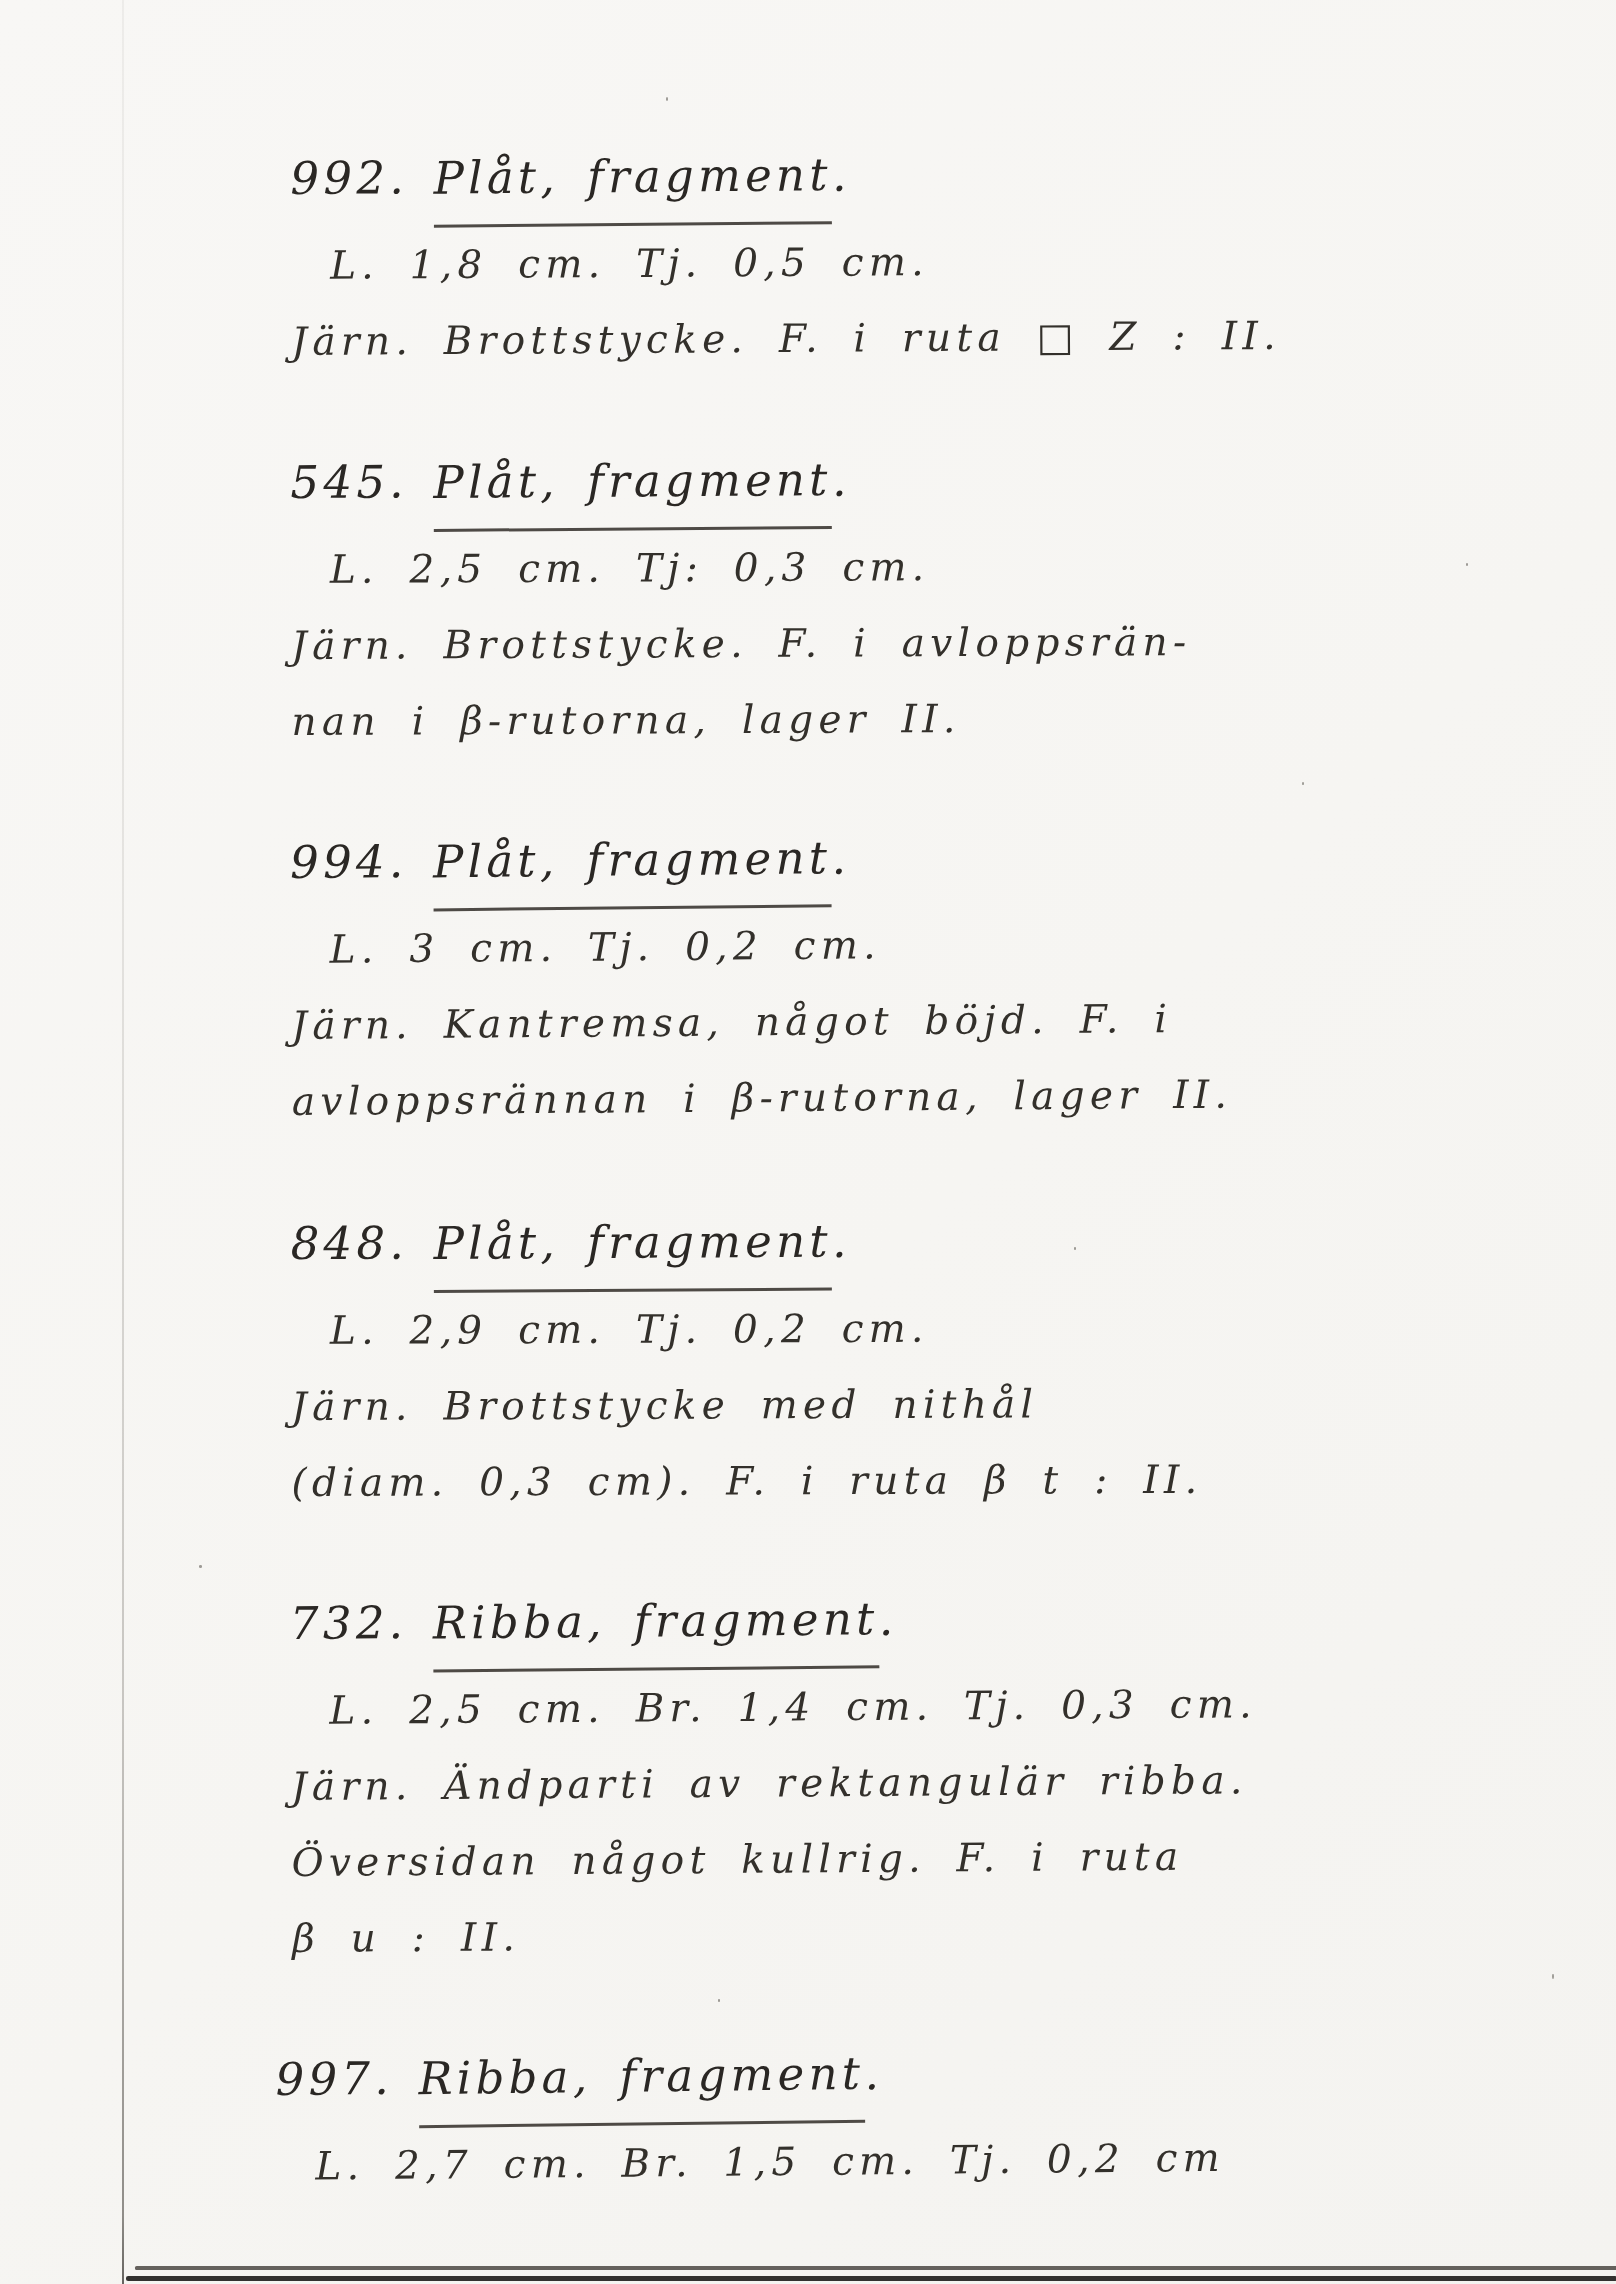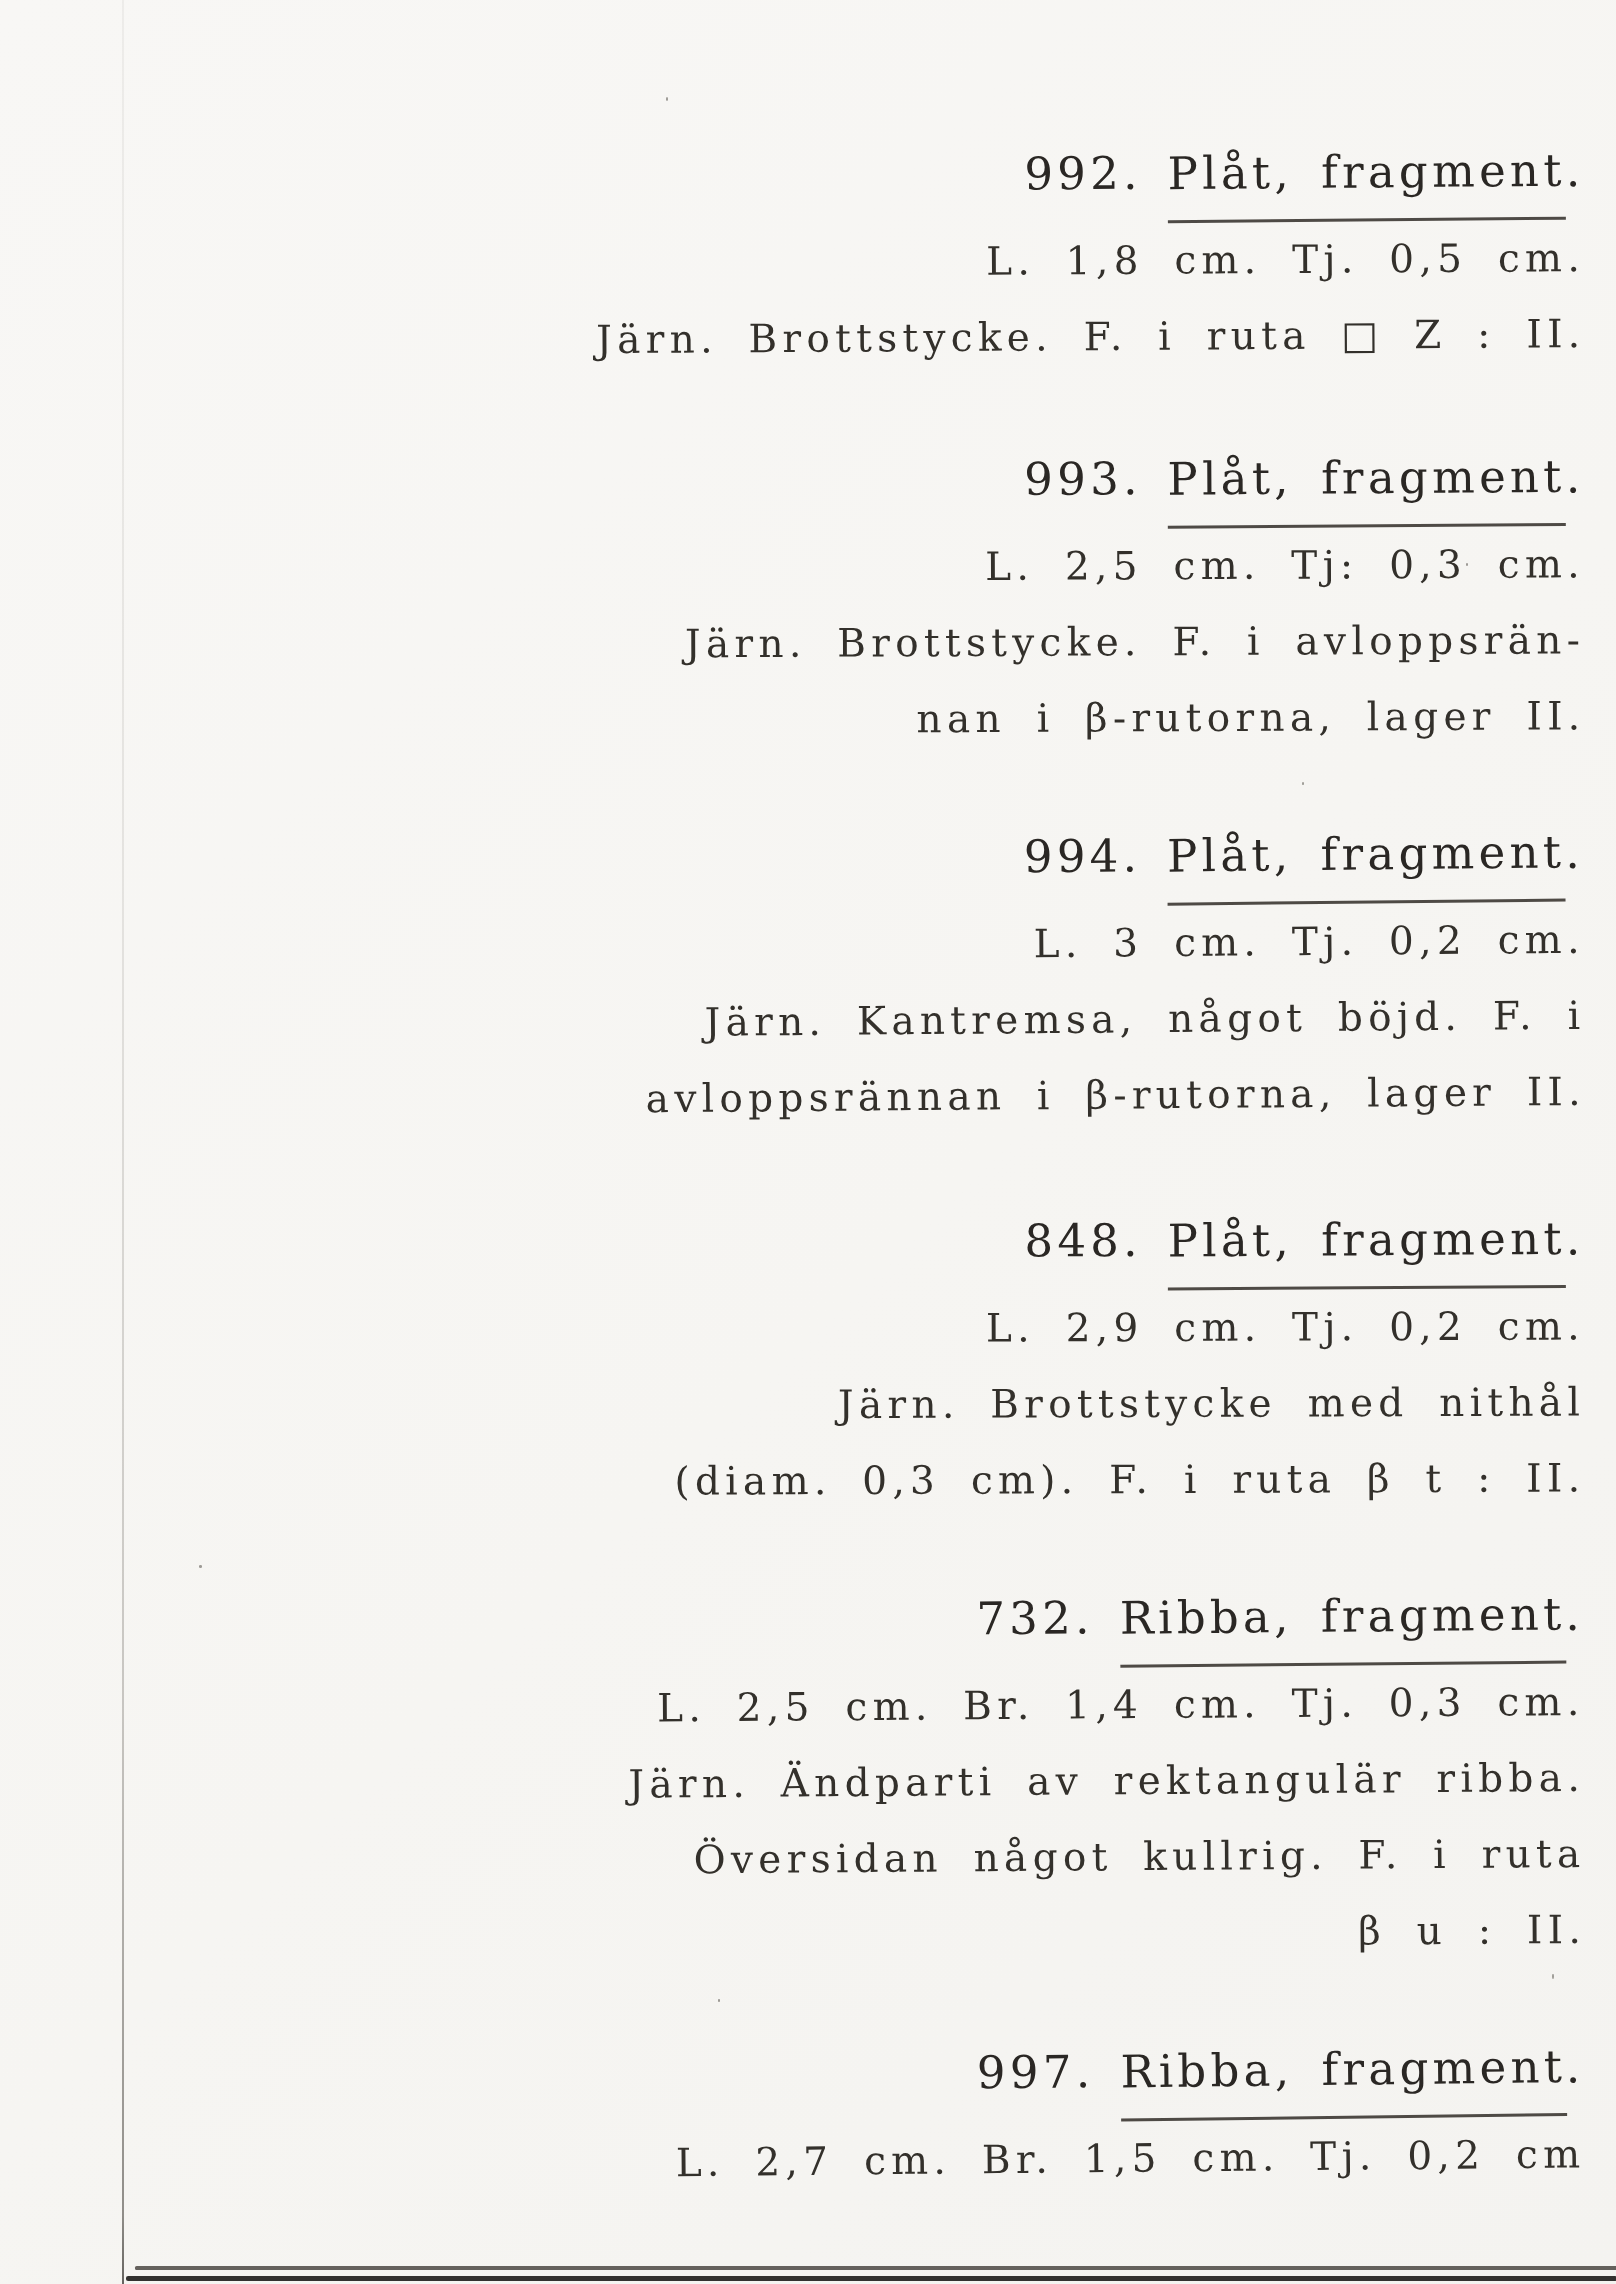--- a/index.html
+++ b/index.html
@@ -3,22 +3,22 @@
 <meta charset="utf-8">
 <style>
   html, body { margin: 0; padding: 0; background: #e9e7e3; }
   .page {
     position: relative;
     width: 1617px;
     height: 2284px;
     background: linear-gradient(135deg, #f8f7f5 0%, #f6f5f2 55%, #f4f3f0 100%);
     overflow: hidden;
     font-family: "DejaVu Serif", serif;
+    font-style: italic;
     color: #2f2c28;
-    text-align: right;
   }
   
   .fold-line {
     position: absolute;
     left: 122px; top: 0; bottom: 0;
     width: 1.6px;
     background: linear-gradient(to bottom,
       rgba(110,105,98,0.08) 0%,
       rgba(110,105,98,0.14) 40%,
       rgba(90,85,78,0.30) 75%,
@@ -100,21 +100,21 @@
     <div class="entry">
       <div class="heading">
         <span class="num">992.</span><span class="title">Plåt, fragment</span><span>.</span>
       </div>
       <div class="line indent">L. 1,8 cm. Tj. 0,5 cm.</div>
       <div class="line">Järn. Brottstycke. F. i ruta □ Z : II.</div>
     </div>
 
     <div class="entry">
       <div class="heading">
-        <span class="num">993.</span><span class="title">Plåt, fragment</span><span>.</span>
+        <span class="num">545.</span><span class="title">Plåt, fragment</span><span>.</span>
       </div>
       <div class="line indent">L. 2,5 cm. Tj: 0,3 cm.</div>
       <div class="line">Järn. Brottstycke. F. i avloppsrän-</div>
       <div class="line">nan i β-rutorna, lager II.</div>
     </div>
 
     <div class="entry">
       <div class="heading">
         <span class="num">994.</span><span class="title">Plåt, fragment</span><span>.</span>
       </div>

